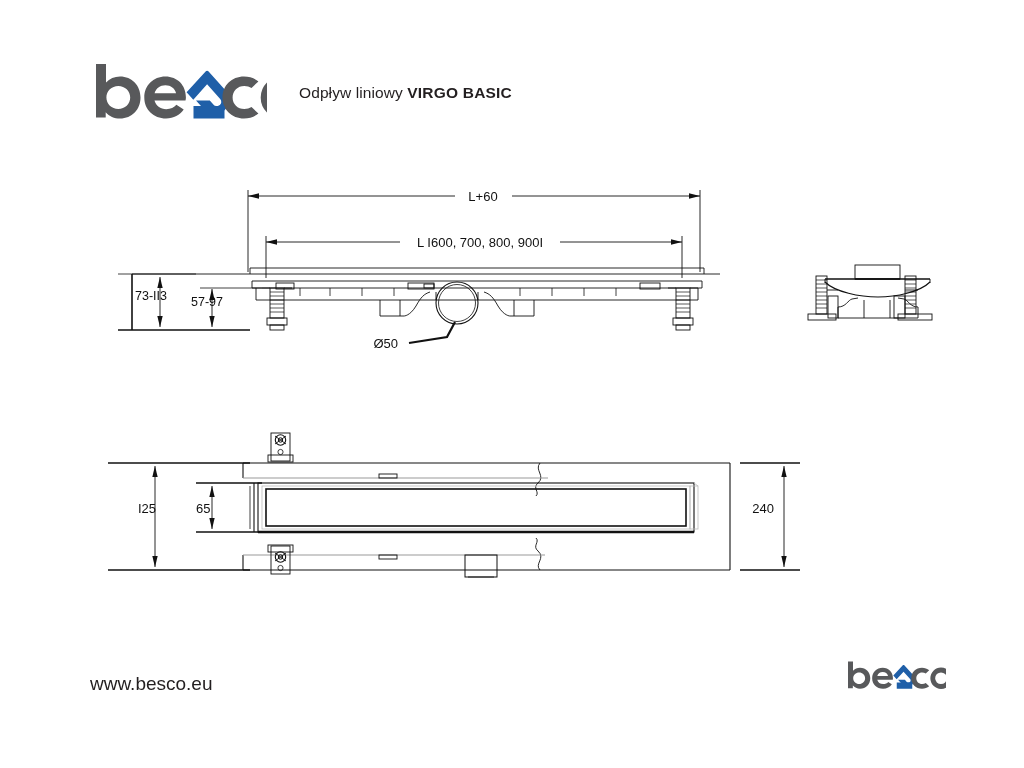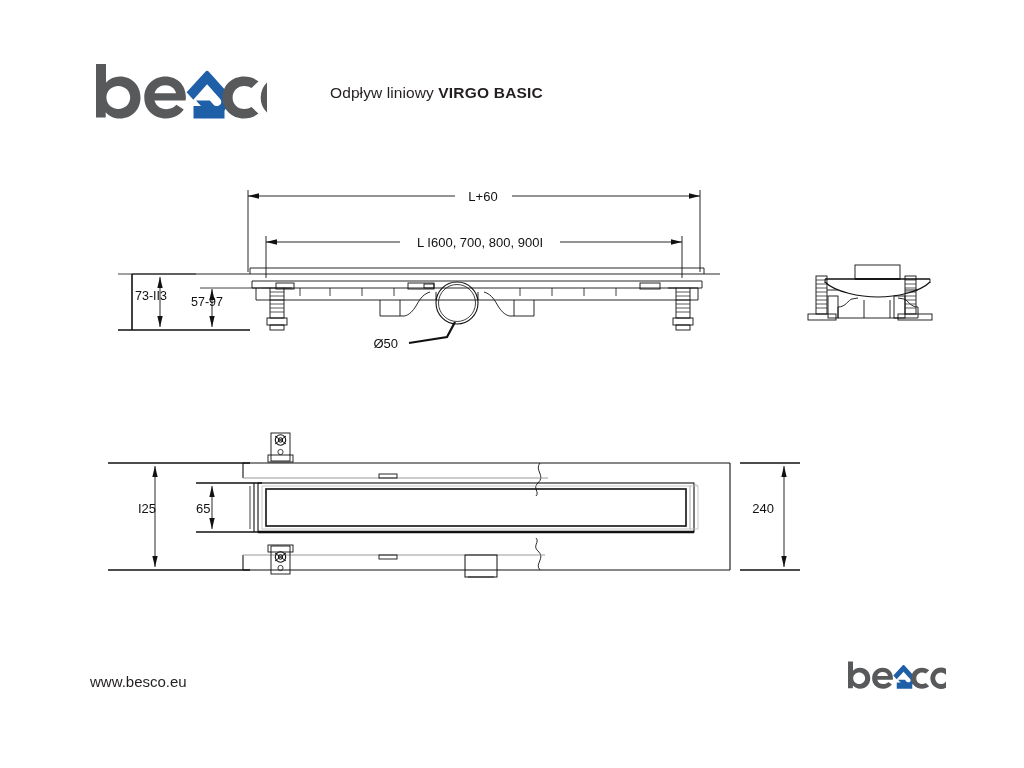--- a/index.html
+++ b/index.html
@@ -24,21 +24,21 @@
     height: 768px;
   }
 
   
   .header {
     position: absolute;
     left: 92px;
     top: 62px;
     display: flex;
     align-items: center;
-    gap: 63px;
+    gap: 32px;
   }
 
   .logo-wrap {
     position: relative;
     display: block;
   }
   .logo-svg { display: block; }
 
   .doc-title {
     font-size: 15.5px;
@@ -50,21 +50,21 @@
   .doc-title .model {
     font-weight: bold;
     letter-spacing: .2px;
   }
 
   
   .footer-url {
     position: absolute;
     left: 90px;
     top: 673px;
-    font-size: 15px;
+    font-size: 19px;
     color: #231f20;
     white-space: nowrap;
   }
   .footer-logo {
     position: absolute;
     left: 846px;
     top: 658px;
   }
 
   

